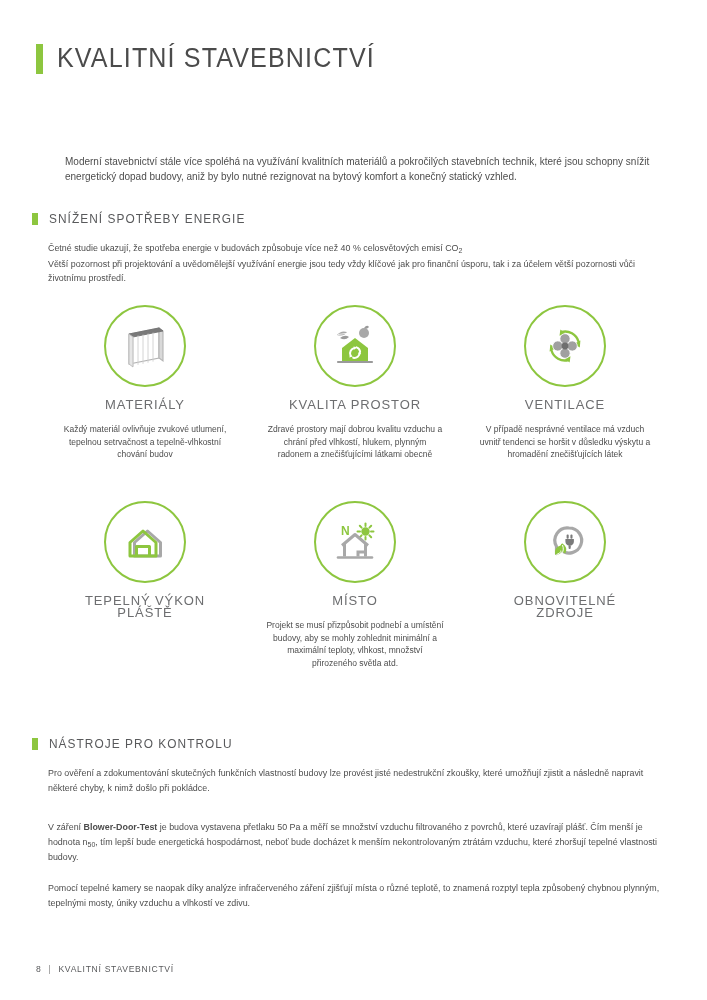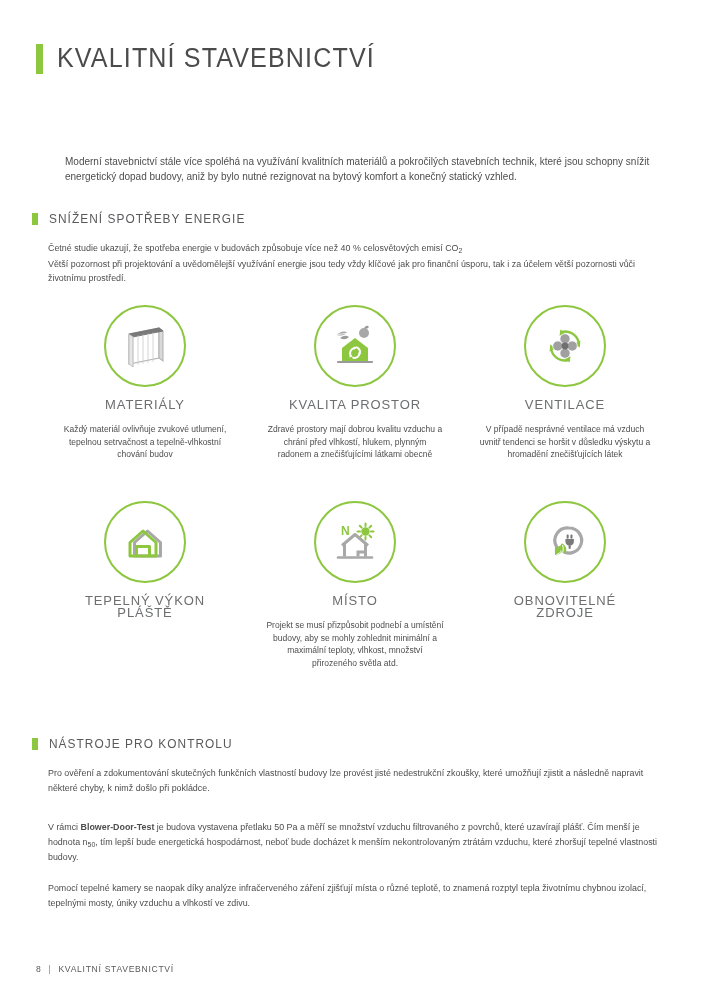--- a/index.html
+++ b/index.html
@@ -333,23 +333,23 @@
 
   </div>
 
   <div class="section-head" id="sec2">
     <div class="section-accent"></div>
     <div class="section-title">NÁSTROJE PRO KONTROLU</div>
   </div>
 
   <div class="para" id="p1">Pro ověření a zdokumentování skutečných funkčních vlastností budovy lze provést jisté nedestrukční zkoušky, které umožňují zjistit a následně napravit některé chyby, k nimž došlo při pokládce.</div>
 
-  <div class="para" id="p2"><span>V rámci </span><b>Blower-Door-Test</b><span> je budova vystavena přetlaku 50 Pa a měří se množství vzduchu filtrovaného z povrchů, které uzavírají plášť. Čím menší je hodnota n</span><sub>50</sub><span>, tím lepší bude energetická hospodárnost, neboť bude docházet k menším nekontrolovaným ztrátám vzduchu, které zhoršují tepelné vlastnosti budovy.</span></div>
-
-  <div class="para" id="p3">Pomocí tepelné kamery se naopak díky analýze infračerveného záření zjišťují místa o různé teplotě, to znamená rozptyl tepla životnímu chybnou izolací, tepelnými mosty, úniky vzduchu a vlhkostí ve zdivu.</div>
+  <div class="para" id="p2"><span>V záření </span><b>Blower-Door-Test</b><span> je budova vystavena přetlaku 50 Pa a měří se množství vzduchu filtrovaného z povrchů, které uzavírají plášť. Čím menší je hodnota n</span><sub>50</sub><span>, tím lepší bude energetická hospodárnost, neboť bude docházet k menším nekontrolovaným ztrátám vzduchu, které zhoršují tepelné vlastnosti budovy.</span></div>
+
+  <div class="para" id="p3">Pomocí tepelné kamery se naopak díky analýze infračerveného záření zjišťují místa o různé teplotě, to znamená rozptyl tepla způsobený chybnou plynným, tepelnými mosty, úniky vzduchu a vlhkostí ve zdivu.</div>
 
   <div class="footer">
     <span>8</span>
     <span class="divider">|</span>
     <span>KVALITNÍ STAVEBNICTVÍ</span>
   </div>
 
 </div>
 
 </body></html>

